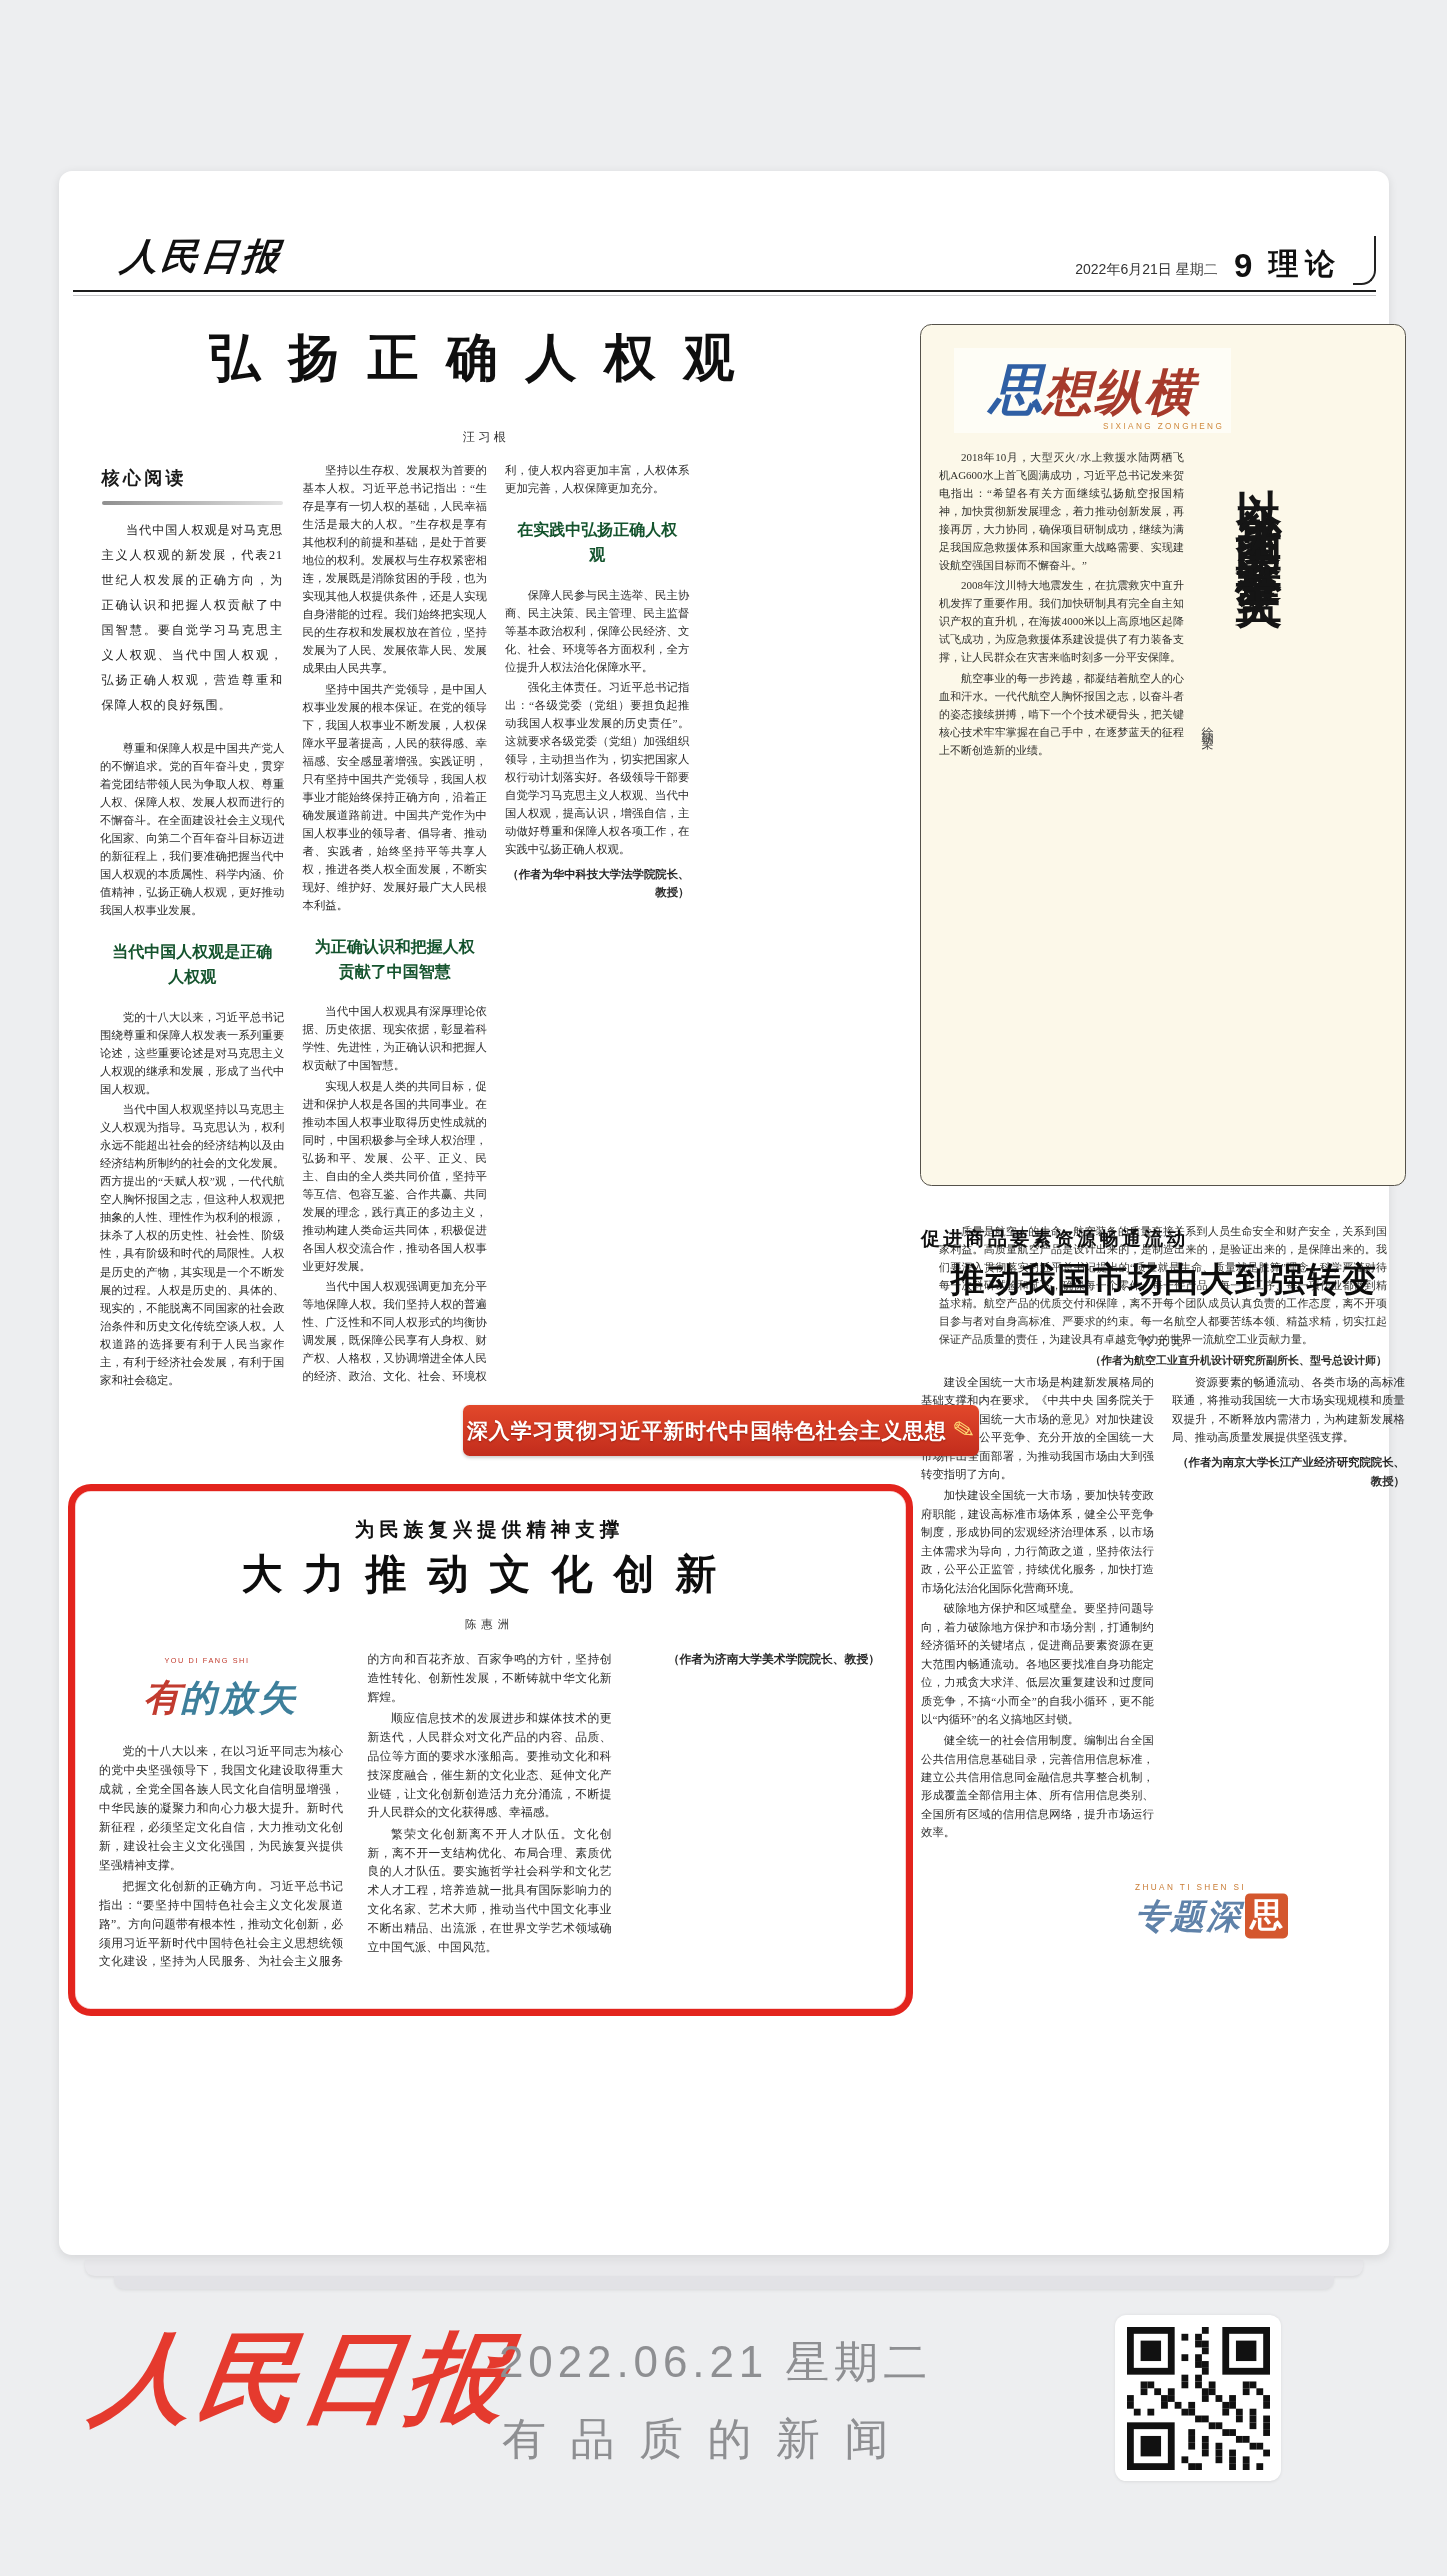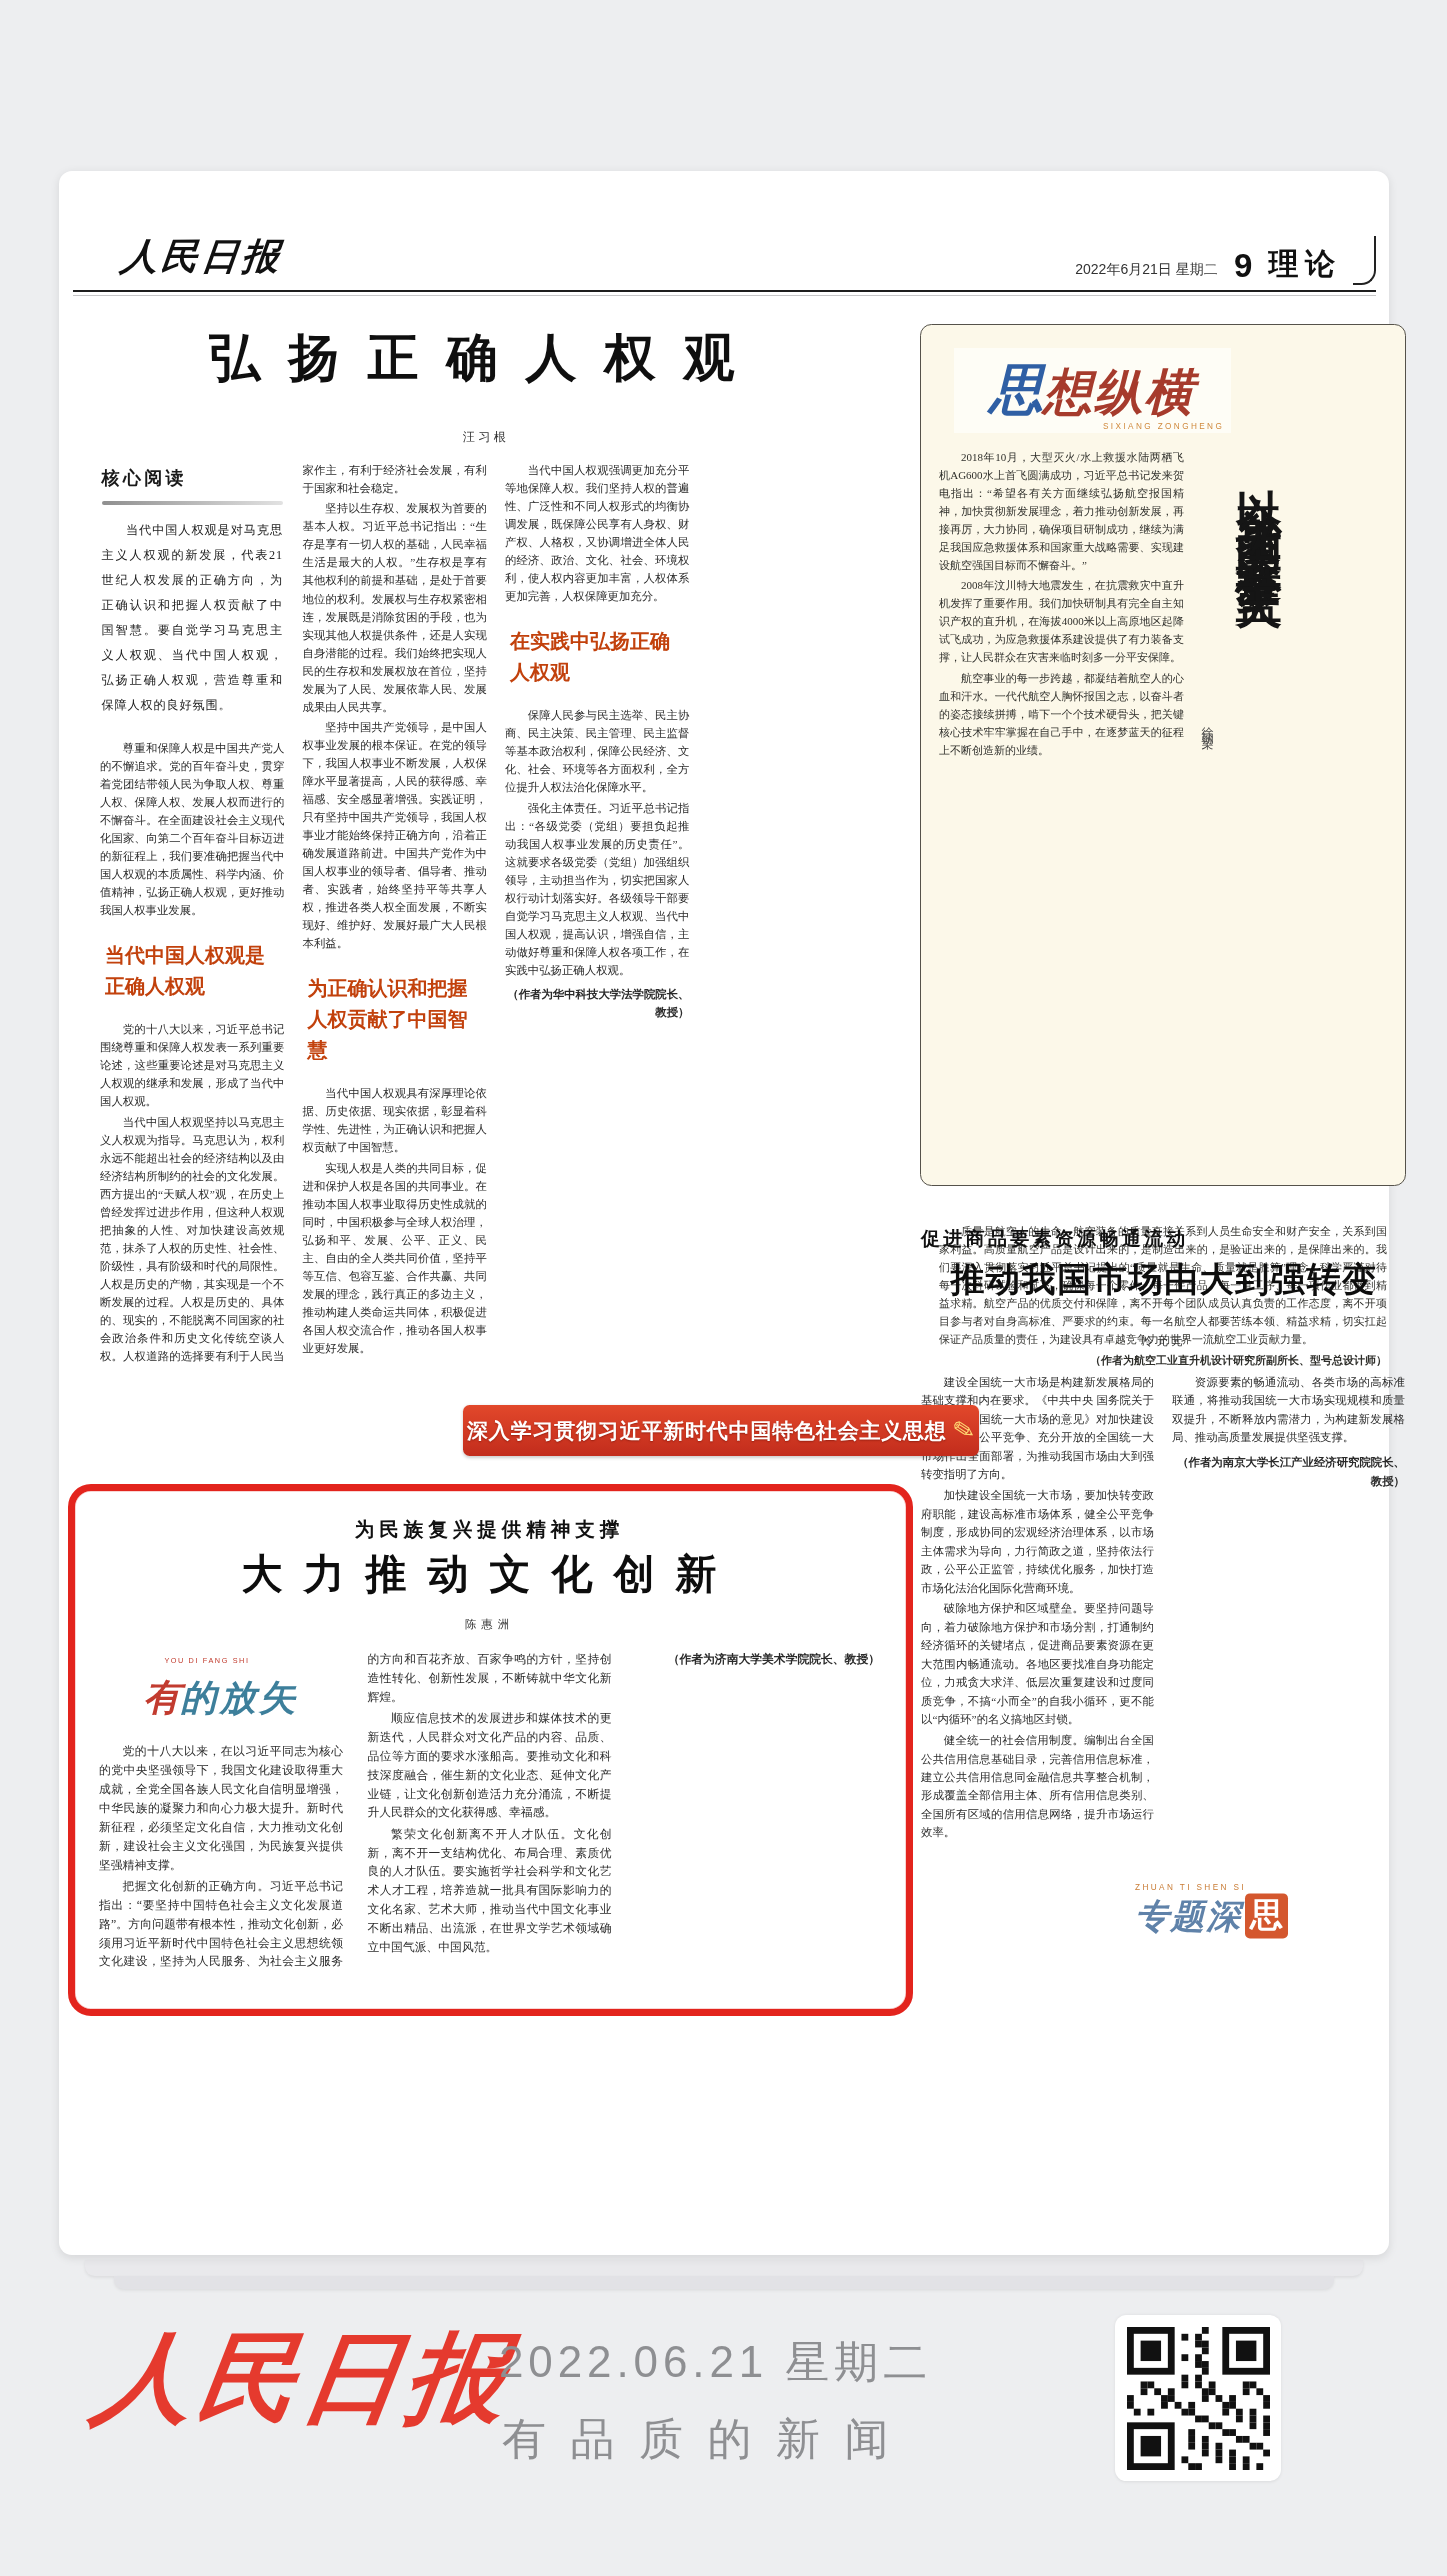--- a/index.html
+++ b/index.html
@@ -29,22 +29,22 @@
            letter-spacing:28px;color:#0f0f0f;font-family:"Liberation Sans","DejaVu Sans",sans-serif;white-space:nowrap;}
   .m-author{left:90px;top:429px;width:792px;text-align:center;font-size:12.2px;color:#333;letter-spacing:3.3px;}
   .cols-main{left:100px;top:461px;width:792px;height:929px;column-count:4;column-gap:18px;
              column-fill:auto;font-size:11.4px;line-height:1.58;text-align:justify;color:#2b2b2b;}
   .corebox{margin:3.3px 1.6px 21px;break-inside:avoid;}
   .corebox .cb-label{font-size:18px;font-weight:bold;letter-spacing:3.3px;color:#1a1a1a;
                      font-family:"Liberation Sans","DejaVu Sans",sans-serif;margin-bottom:8.2px;}
   .corebox .cb-bar{height:4.1px;border-radius:2.4px;background:linear-gradient(to right,#8f8f8f,#e2e2e2);margin-bottom:13px;}
   .corebox .cb-text{font-size:12.2px;line-height:2.05;letter-spacing:0.8px;color:#222;text-indent:2em;}
   .t-p{text-indent:2em;margin:0 0 2.4px;}
-  .t-h{font-family:"Liberation Sans","DejaVu Sans",sans-serif;font-weight:bold;font-size:20px;
-       text-align:left;text-indent:0;line-height:1.55;margin:21px 4.9px 18px;color:#c2410c;break-inside:avoid;}
+  .t-h{font-family:"Liberation Sans","DejaVu Sans",sans-serif;font-weight:bold;font-size:16px;
+       text-align:center;text-indent:0;line-height:1.55;margin:21px 4.9px 18px;color:#14532d;break-inside:avoid;}
   .t-credit{text-indent:0;text-align:right;font-weight:bold;margin-top:6.5px;}
   
   .banner{left:463px;top:1405px;width:516px;height:51px;border-radius:6.5px;
           background:linear-gradient(180deg,#e2482b,#c22c1c);display:flex;align-items:center;
           justify-content:center;gap:6.5px;z-index:10;box-shadow:0 1.6px 3.3px rgba(0,0,0,.2);}
   .banner-text{color:#fff;font-weight:bold;font-size:21px;letter-spacing:0.8px;
                font-family:"Liberation Sans","DejaVu Sans",sans-serif;text-shadow:0 0.8px 1.6px rgba(120,20,10,.6);}
   .banner-pen{font-size:26px;color:#ffd973;transform:rotate(-12deg);}
   
   .red-annot{left:68px;top:1484px;width:831px;height:518px;border:7.3px solid #e3241d;
@@ -128,21 +128,21 @@
   <div class="abs cols-main">
     <div class="corebox">
       <div class="cb-label">核心阅读</div>
       <div class="cb-bar"></div>
       <div class="cb-text">当代中国人权观是对马克思主义人权观的新发展，代表21世纪人权发展的正确方向，为正确认识和把握人权贡献了中国智慧。要自觉学习马克思主义人权观、当代中国人权观，弘扬正确人权观，营造尊重和保障人权的良好氛围。</div>
     </div>
 
   <p class="t-p">尊重和保障人权是中国共产党人的不懈追求。党的百年奋斗史，贯穿着党团结带领人民为争取人权、尊重人权、保障人权、发展人权而进行的不懈奋斗。在全面建设社会主义现代化国家、向第二个百年奋斗目标迈进的新征程上，我们要准确把握当代中国人权观的本质属性、科学内涵、价值精神，弘扬正确人权观，更好推动我国人权事业发展。</p>
       <p class="t-h">当代中国人权观是正确人权观</p>
       <p class="t-p">党的十八大以来，习近平总书记围绕尊重和保障人权发表一系列重要论述，这些重要论述是对马克思主义人权观的继承和发展，形成了当代中国人权观。</p>
-      <p class="t-p">当代中国人权观坚持以马克思主义人权观为指导。马克思认为，权利永远不能超出社会的经济结构以及由经济结构所制约的社会的文化发展。西方提出的“天赋人权”观，在历史上曾经发挥过进步作用，但这种人权观把抽象的人性、对加快建设高效规范，抹杀了人权的历史性、社会性、阶级性，具有阶级和时代的局限性。人权是历史的产物，其实现是一个不断发展的过程。人权是历史的、具体的、现实的，不能脱离不同国家的社会政治条件和历史文化传统空谈人权。人权道路的选择要有利于人民当家作主，有利于经济社会发展，有利于国家和社会稳定。</p>
+      <p class="t-p">当代中国人权观坚持以马克思主义人权观为指导。马克思认为，权利永远不能超出社会的经济结构以及由经济结构所制约的社会的文化发展。西方提出的“天赋人权”观，一代代航空人胸怀报国之志，但这种人权观把抽象的人性、理性作为权利的根源，抹杀了人权的历史性、社会性、阶级性，具有阶级和时代的局限性。人权是历史的产物，其实现是一个不断发展的过程。人权是历史的、具体的、现实的，不能脱离不同国家的社会政治条件和历史文化传统空谈人权。人权道路的选择要有利于人民当家作主，有利于经济社会发展，有利于国家和社会稳定。</p>
       <p class="t-p">坚持以生存权、发展权为首要的基本人权。习近平总书记指出：“生存是享有一切人权的基础，人民幸福生活是最大的人权。”生存权是享有其他权利的前提和基础，是处于首要地位的权利。发展权与生存权紧密相连，发展既是消除贫困的手段，也为实现其他人权提供条件，还是人实现自身潜能的过程。我们始终把实现人民的生存权和发展权放在首位，坚持发展为了人民、发展依靠人民、发展成果由人民共享。</p>
       <p class="t-p">坚持中国共产党领导，是中国人权事业发展的根本保证。在党的领导下，我国人权事业不断发展，人权保障水平显著提高，人民的获得感、幸福感、安全感显著增强。实践证明，只有坚持中国共产党领导，我国人权事业才能始终保持正确方向，沿着正确发展道路前进。中国共产党作为中国人权事业的领导者、倡导者、推动者、实践者，始终坚持平等共享人权，推进各类人权全面发展，不断实现好、维护好、发展好最广大人民根本利益。</p>
       <p class="t-h">为正确认识和把握人权贡献了中国智慧</p>
       <p class="t-p">当代中国人权观具有深厚理论依据、历史依据、现实依据，彰显着科学性、先进性，为正确认识和把握人权贡献了中国智慧。</p>
       <p class="t-p">实现人权是人类的共同目标，促进和保护人权是各国的共同事业。在推动本国人权事业取得历史性成就的同时，中国积极参与全球人权治理，弘扬和平、发展、公平、正义、民主、自由的全人类共同价值，坚持平等互信、包容互鉴、合作共赢、共同发展的理念，践行真正的多边主义，推动构建人类命运共同体，积极促进各国人权交流合作，推动各国人权事业更好发展。</p>
       <p class="t-p">当代中国人权观强调更加充分平等地保障人权。我们坚持人权的普遍性、广泛性和不同人权形式的均衡协调发展，既保障公民享有人身权、财产权、人格权，又协调增进全体人民的经济、政治、文化、社会、环境权利，使人权内容更加丰富，人权体系更加完善，人权保障更加充分。</p>
       <p class="t-h">在实践中弘扬正确人权观</p>
       <p class="t-p">保障人民参与民主选举、民主协商、民主决策、民主管理、民主监督等基本政治权利，保障公民经济、文化、社会、环境等各方面权利，全方位提升人权法治化保障水平。</p>
       <p class="t-p">强化主体责任。习近平总书记指出：“各级党委（党组）要担负起推动我国人权事业发展的历史责任”。这就要求各级党委（党组）加强组织领导，主动担当作为，切实把国家人权行动计划落实好。各级领导干部要自觉学习马克思主义人权观、当代中国人权观，提高认识，增强自信，主动做好尊重和保障人权各项工作，在实践中弘扬正确人权观。</p>
       <p class="t-credit">（作者为华中科技大学法学院院长、教授）</p>

